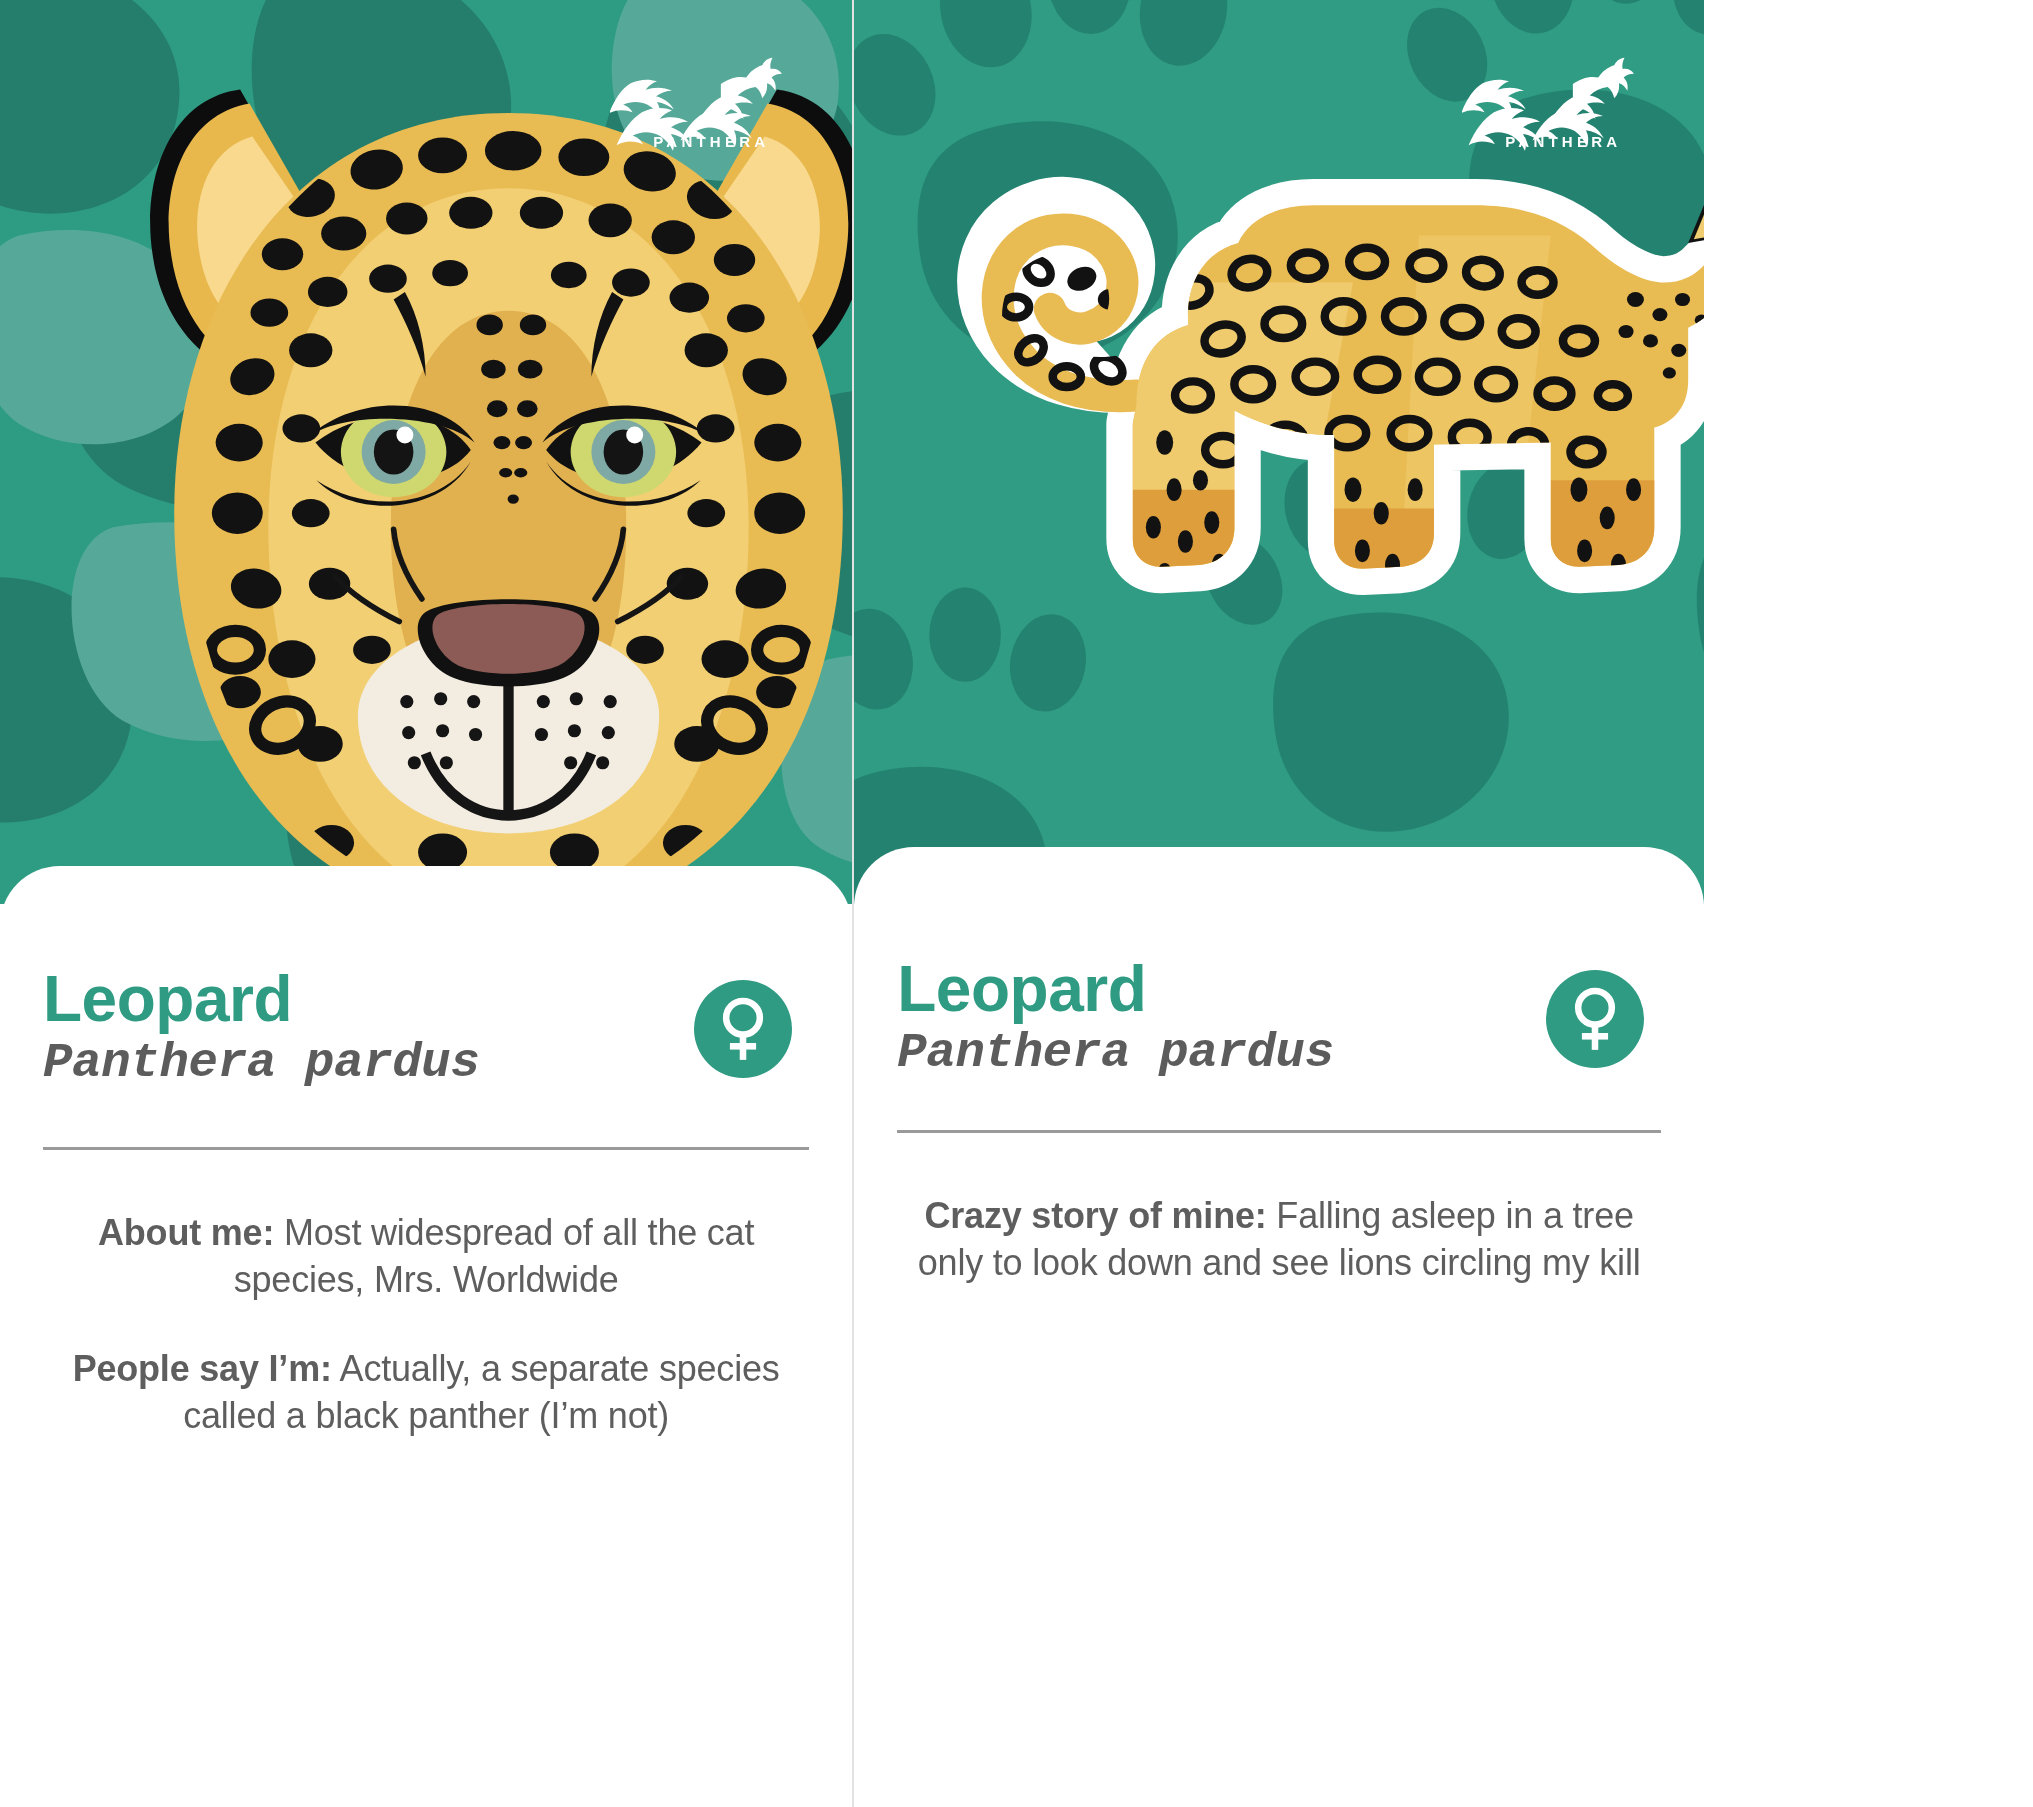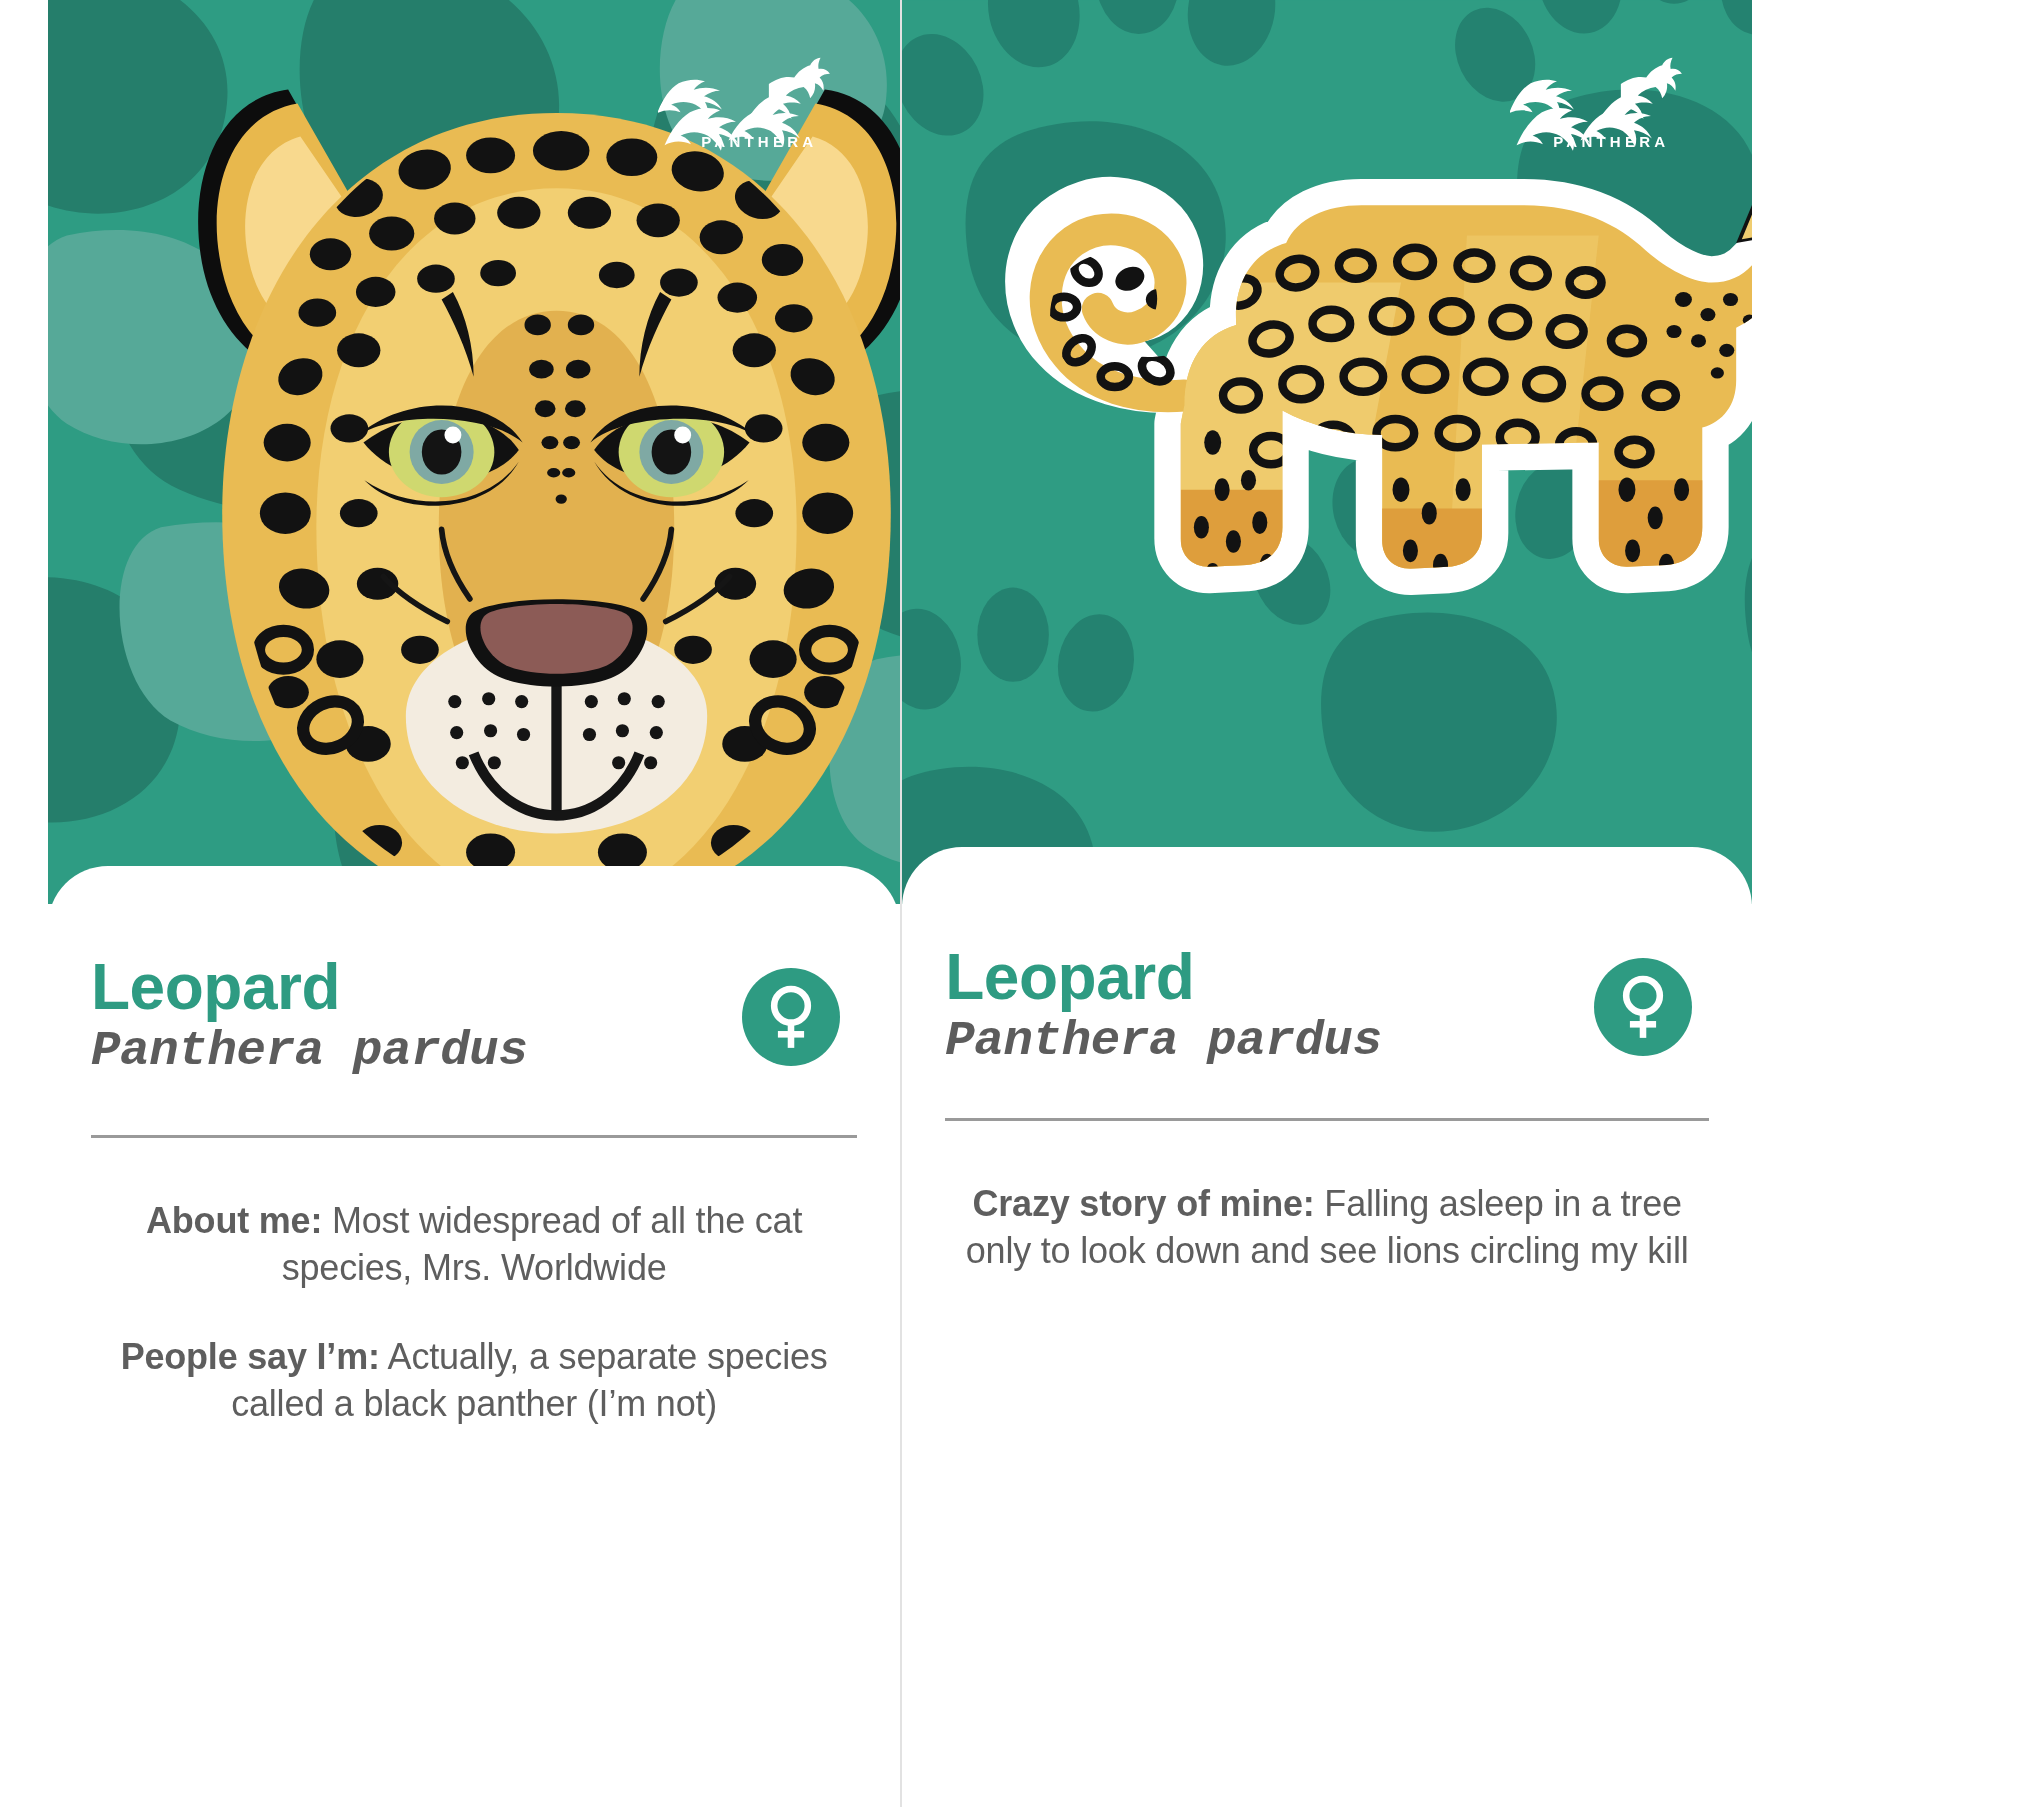--- a/index.html
+++ b/index.html
@@ -12,21 +12,20 @@
     height: 1808px;
     font-family: "Liberation Sans", sans-serif;
     overflow: hidden;
   }
   .board {
     position: relative;
     width: 1704px;
     height: 1808px;
     display: flex;
     background: #f9a8d4;
-    margin-left: 48px;
   }
   .card {
     position: relative;
     width: 1017px;
     height: 1808px;
     overflow: hidden;
     background: #ffffff;
   }
   .card.right {
     border-left: 2.8px solid #e2e2e2;
@@ -58,21 +57,21 @@
 
   
   .info {
     position: absolute;
     left: 0;
     width: 100%;
     background: #ffffff;
     border-radius: 60px 60px 0 0;
     z-index: 50;
     box-sizing: border-box;
-    padding: 4px 43px;
+    padding: 16px 43px;
   }
   .info.left-info  { top: 866px; height: 942px; }
   .info.right-info { top: 847px; height: 960px; }
 
   .name-row {
     display: flex;
     align-items: flex-start;
     justify-content: space-between;
     padding-top: 87px;
   }

